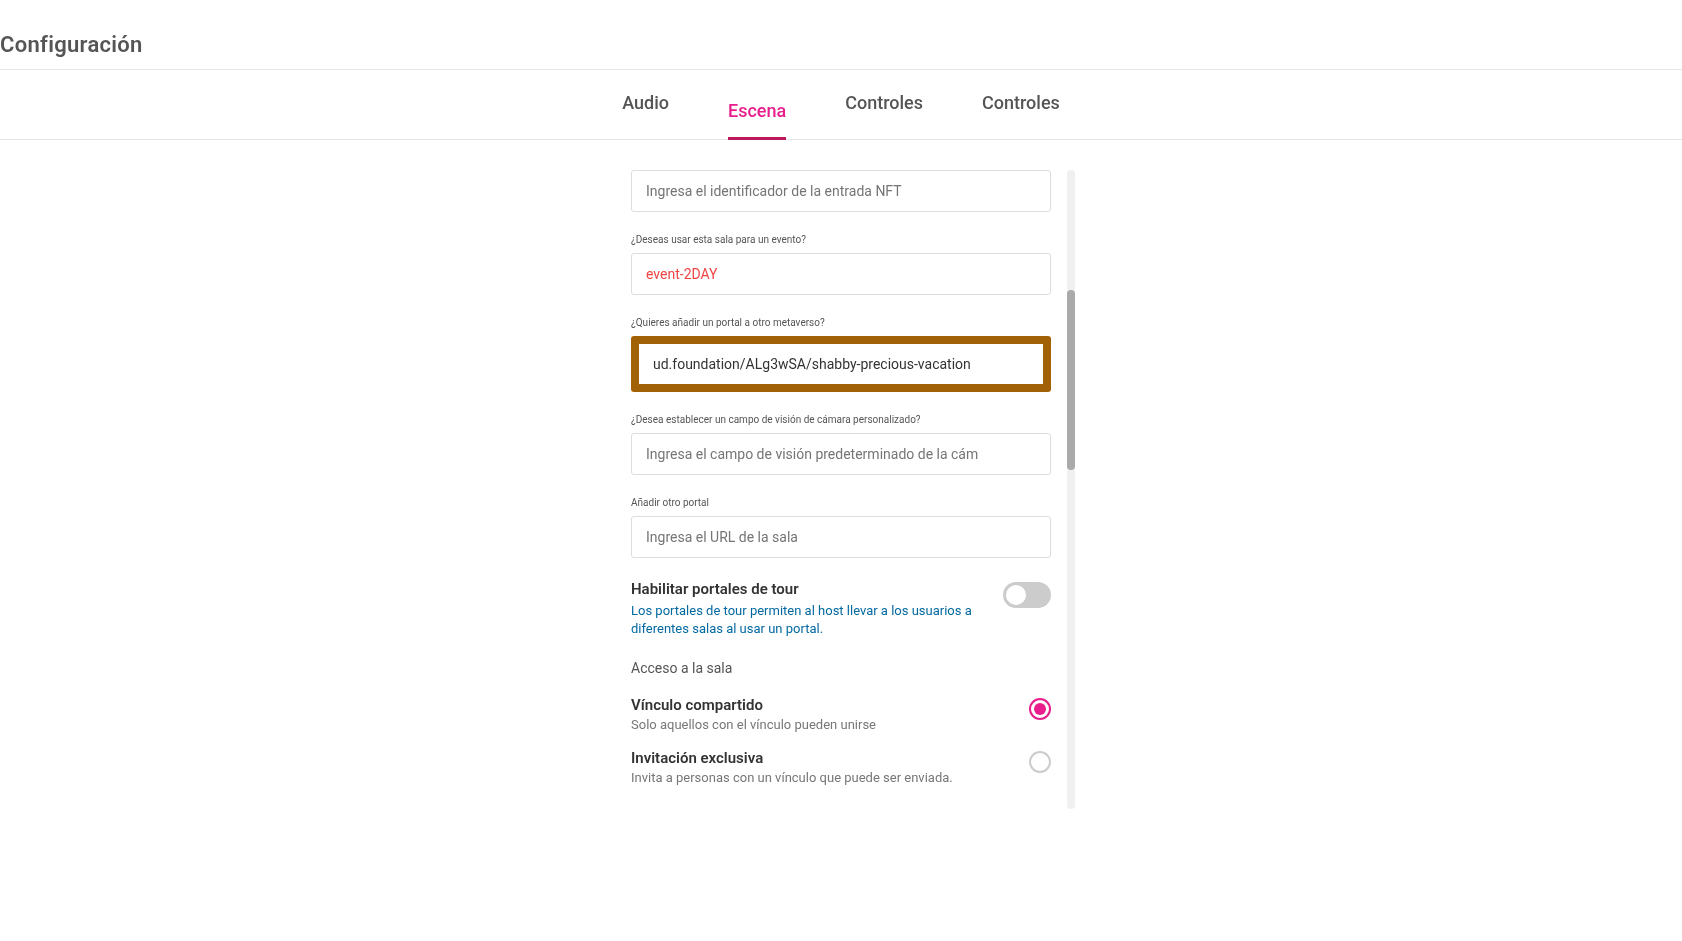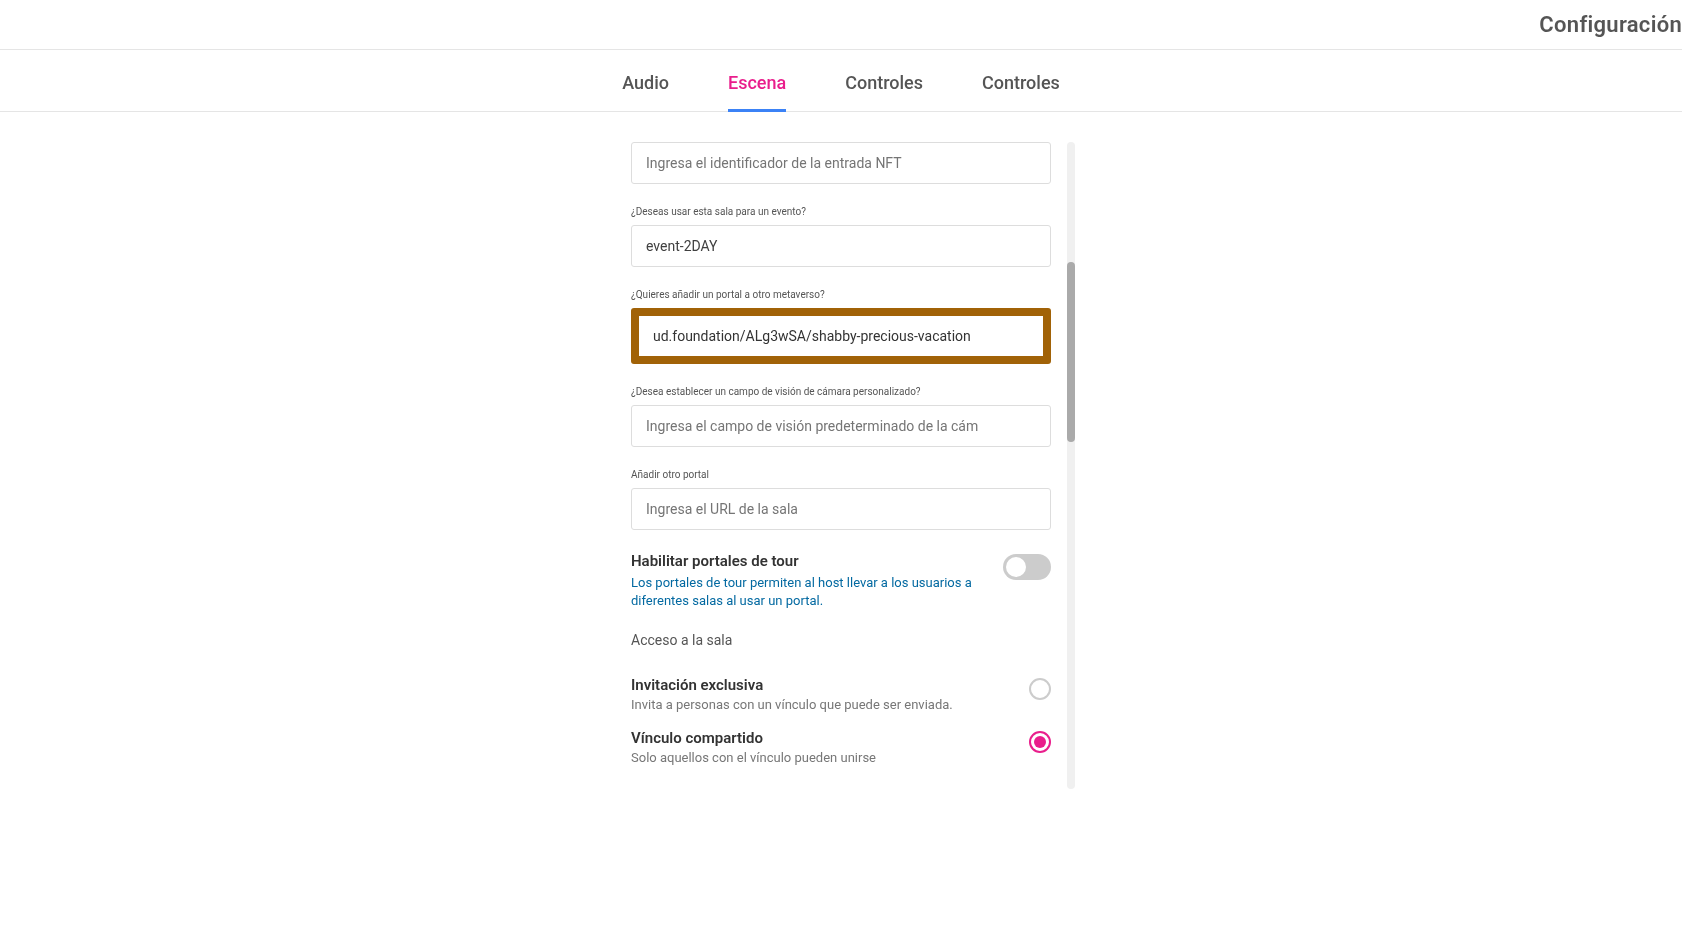--- a/index.html
+++ b/index.html
@@ -11,22 +11,22 @@
     body {
       font-family: -apple-system, BlinkMacSystemFont, 'Segoe UI', Roboto, sans-serif;
       background: #ffffff;
       color: #333;
       width: 1682px;
       min-height: 941px;
       overflow-x: hidden;
     }
 
     .page-header {
-      text-align: right;
-      padding: 12px 0 12px;
+      text-align: left;
+      padding: 32px 0 12px;
       border-bottom: 1px solid #e5e5e5;
     }
 
     .page-title {
       font-size: 22px;
       font-weight: 600;
       color: #555;
       letter-spacing: 0.3px;
     }
 
@@ -44,21 +44,22 @@
       font-weight: 500;
       color: #555;
       cursor: pointer;
       padding-bottom: 16px;
       border-bottom: 3px solid transparent;
       margin-bottom: -1px;
     }
 
     .tab-item.active {
       color: #e91e8c;
-      border-bottom: 3px solid #3b82f6;
+      border-bottom: 3px solid #be185d;
+      margin-top: 8px;
     }
 
     .main-content {
       display: flex;
       justify-content: center;
       padding: 30px 0;
     }
 
     .form-panel {
       width: 420px;
@@ -106,21 +107,21 @@
       outline: none;
       font-family: inherit;
     }
 
     .form-input.highlighted {
       border: 8px solid #a16207;
       color: #333;
     }
 
     .form-input.has-value {
-      color: #404040;
+      color: #ef4444;
     }
 
     .toggle-row {
       display: flex;
       align-items: flex-start;
       justify-content: flex-start;
       margin-bottom: 22px;
     }
 
     .toggle-text {
@@ -175,21 +176,21 @@
       left: 3px;
       bottom: 3px;
       background: white;
       border-radius: 50%;
       transition: 0.3s;
     }
 
     .section-label {
       font-size: 14px;
       color: #555;
-      margin-bottom: 28px;
+      margin-bottom: 20px;
       font-weight: 400;
     }
 
     .radio-option {
       display: flex;
       align-items: flex-start;
       justify-content: space-between;
       margin-bottom: 14px;
     }
 
@@ -285,33 +286,33 @@
         <input type="checkbox" style="">
         <span class="toggle-slider"></span>
       </label>
     </div>
 
     <div class="form-group">
       <div class="section-label">Acceso a la sala</div>
 
       <div class="radio-option">
         <div class="radio-text">
+          <div class="radio-title">Vínculo compartido</div>
+          <div class="radio-desc">Solo aquellos con el vínculo pueden unirse</div>
+        </div>
+        <div class="radio-btn selected"></div>
+      </div>
+
+      <div class="radio-option">
+        <div class="radio-text">
           <div class="radio-title">Invitación exclusiva</div>
           <div class="radio-desc">Invita a personas con un vínculo que puede ser enviada.</div>
         </div>
         <div class="radio-btn"></div>
       </div>
-
-      <div class="radio-option">
-        <div class="radio-text">
-          <div class="radio-title">Vínculo compartido</div>
-          <div class="radio-desc">Solo aquellos con el vínculo pueden unirse</div>
-        </div>
-        <div class="radio-btn selected"></div>
-      </div>
     </div>
 
     <div class="scrollbar-track">
       <div class="scrollbar-thumb"></div>
     </div>
 
   </div>
 </div>
 
 </body></html>

